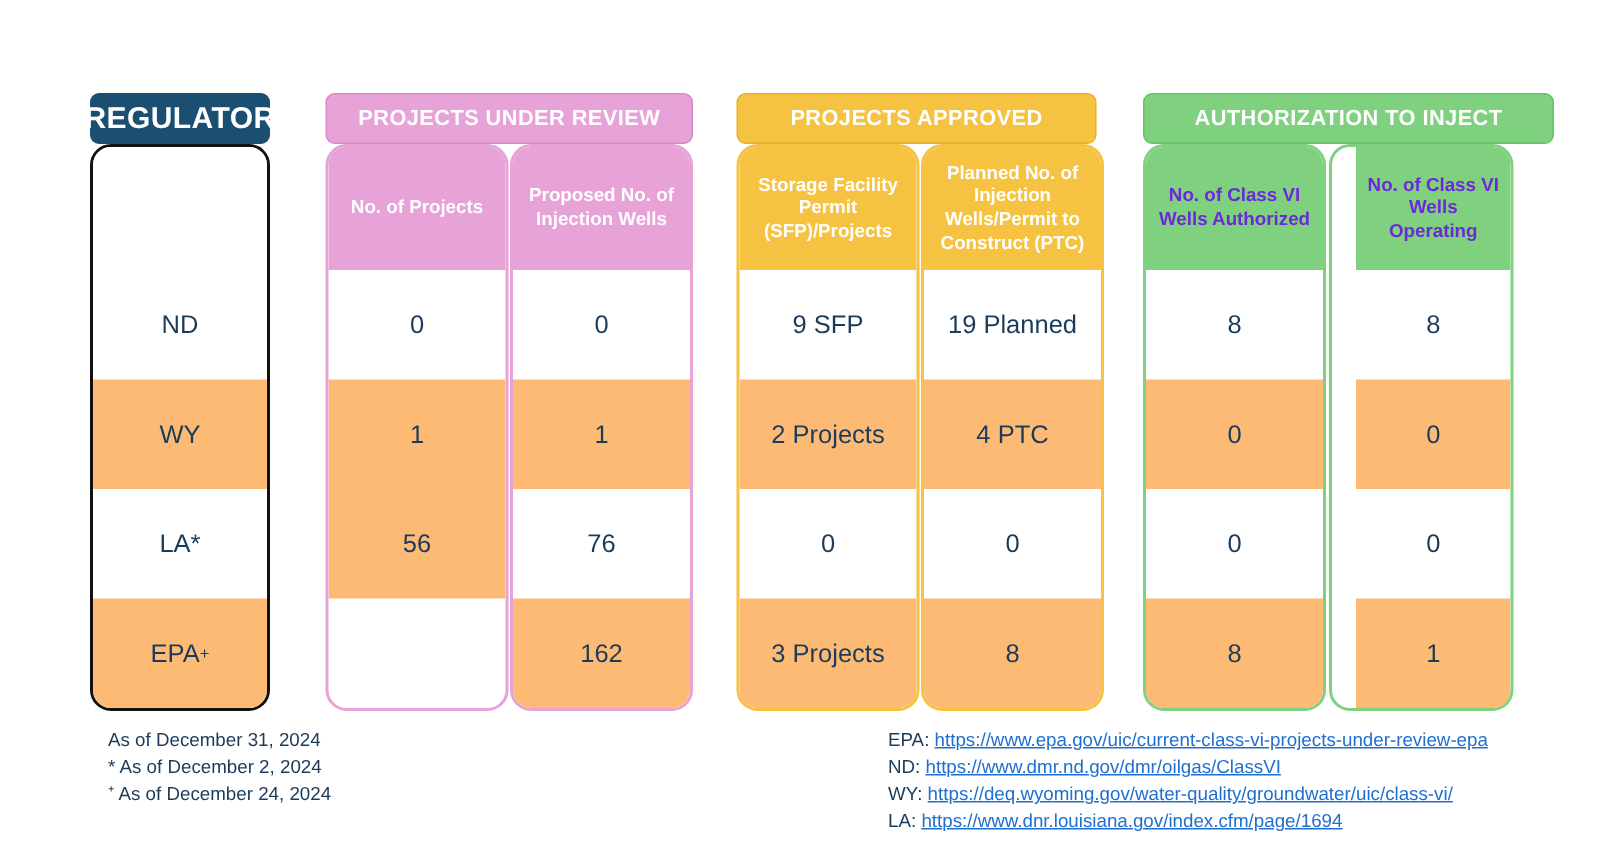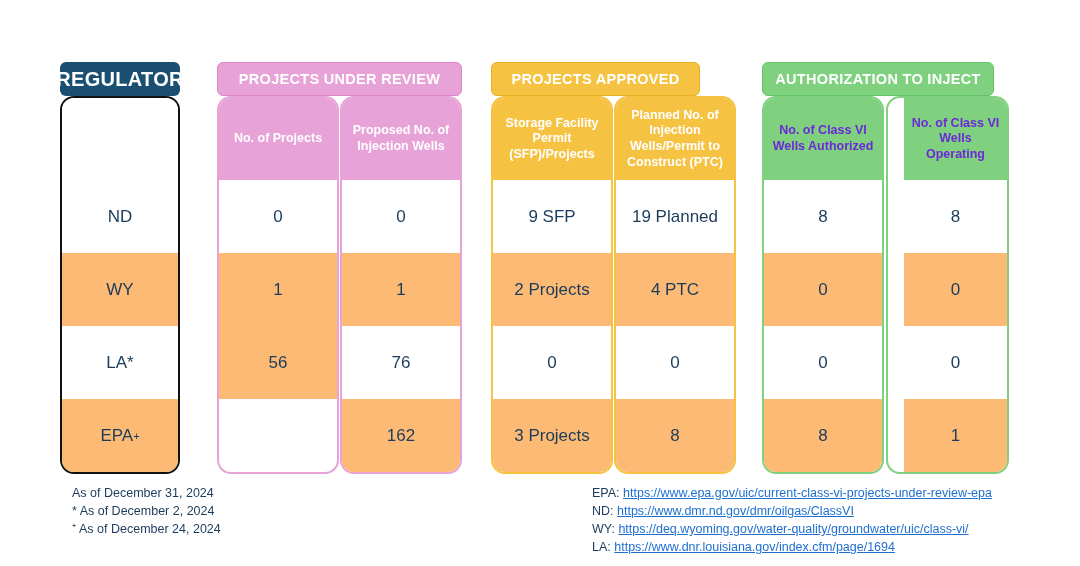--- a/index.html
+++ b/index.html
@@ -42,28 +42,28 @@
     font-size: 20px;
   }
   .gh-review {
     left: 217px; top: 62px; width: 245px; height: 34px;
     background: #e7a3d8;
     color: #ffffff;
     font-size: 14.5px;
     border: 1.5px solid #dc85c8;
   }
   .gh-approved {
-    left: 491px; top: 62px; width: 209px; height: 34px;
+    left: 491px; top: 62px; width: 240px; height: 34px;
     background: #f5c242;
     color: #ffffff;
     font-size: 14.5px;
     border: 1.5px solid #e8b025;
   }
   .gh-authorized {
-    left: 762px; top: 62px; width: 232px; height: 34px;
+    left: 762px; top: 62px; width: 274px; height: 34px;
     background: #7fd17f;
     color: #ffffff;
     font-size: 14.5px;
     border: 1.5px solid #63c463;
   }
 
   
   .card {
     position: absolute;
     top: 96px;

